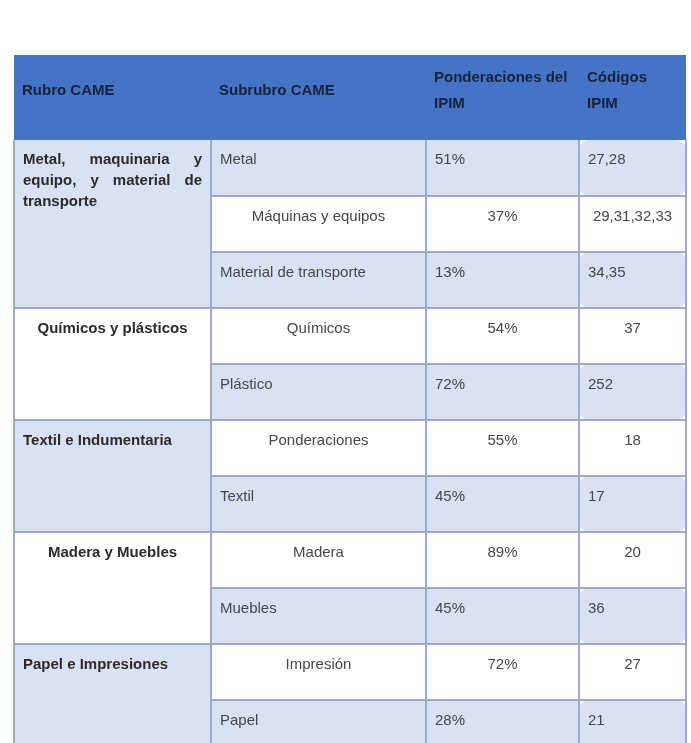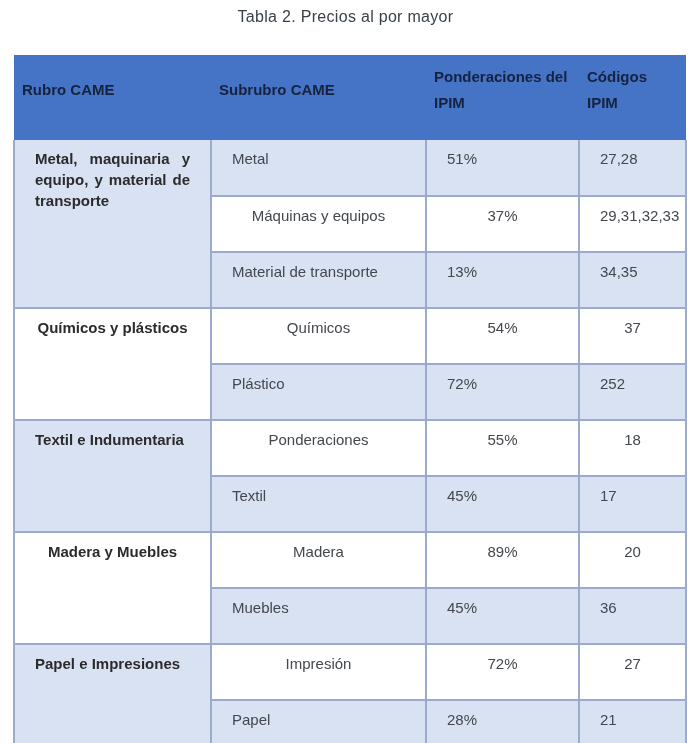--- a/index.html
+++ b/index.html
@@ -50,44 +50,43 @@
     height:85px;
     padding:8px 8px 24px 8px;
     line-height:26px;
     border:none;
     box-sizing:border-box;
   }
   table.prices td{
     border-left:2px solid var(--border);
     border-top:2px solid var(--border);
     vertical-align:top;
-    padding:8px 20px;
+    padding:8px 8px;
     height:56px;
     line-height:21px;
     box-sizing:border-box;
     overflow:hidden;
   }
-  table.prices td:last-child{border-right:2px solid var(--border);}
+  table.prices td:last-child{border-right:2px solid var(--border);border-radius:10px;}
   table.prices tr.first-body-row td{border-top:none;}
   td.rubro{
     font-weight:bold;
     color:var(--rubro-text);
     vertical-align:middle;
     text-align:justify;
     line-height:28px;
     padding:8px 6px 8px 8px;
   }
   td.bg-blue{background:var(--stripe-blue);}
   td.bg-white{background:var(--stripe-white);text-align:center;}
 </style>
 </head>
 <body>
 
 <div class="page">
-  <div class="title">Tabla 2. Precios al por mayor</div>
 
   <table class="prices">
     <colgroup>
       <col style="width:197px">
       <col style="width:215px">
       <col style="width:153px">
       <col style="width:107px">
     </colgroup>
     <thead>
       <tr>

